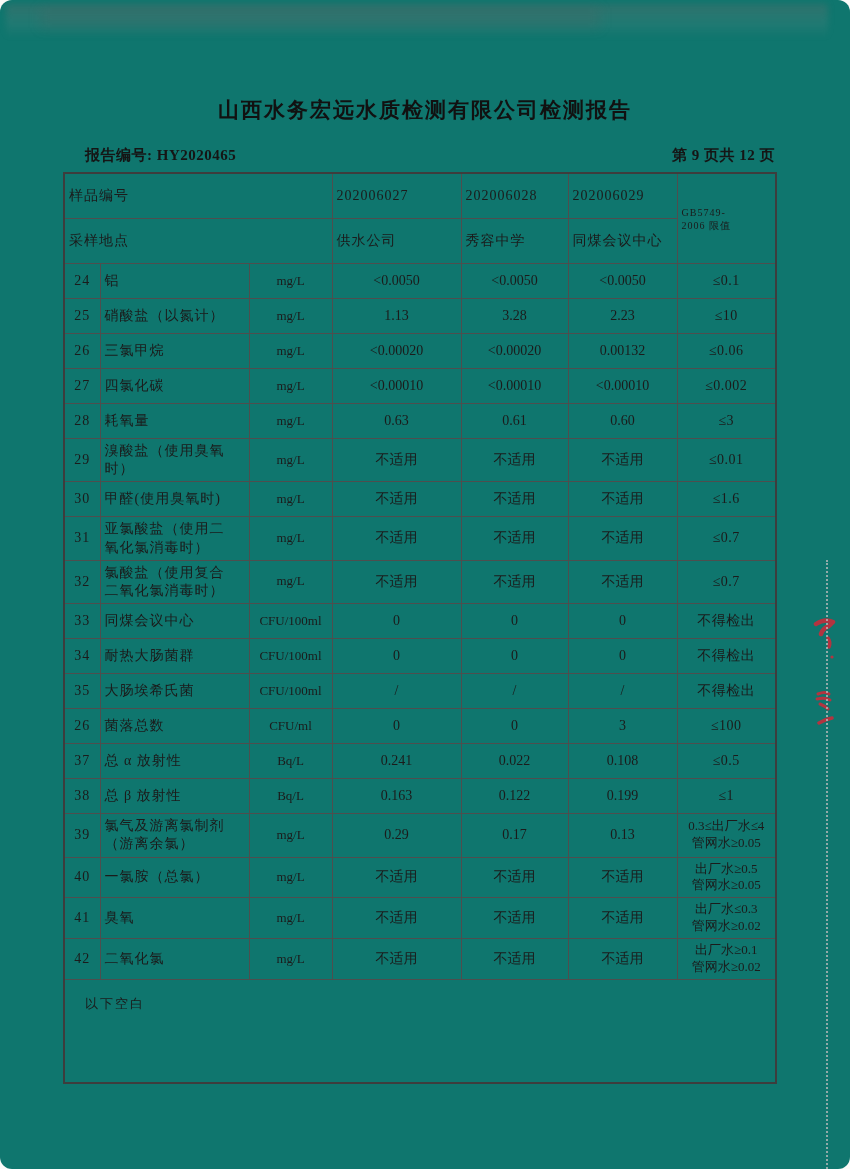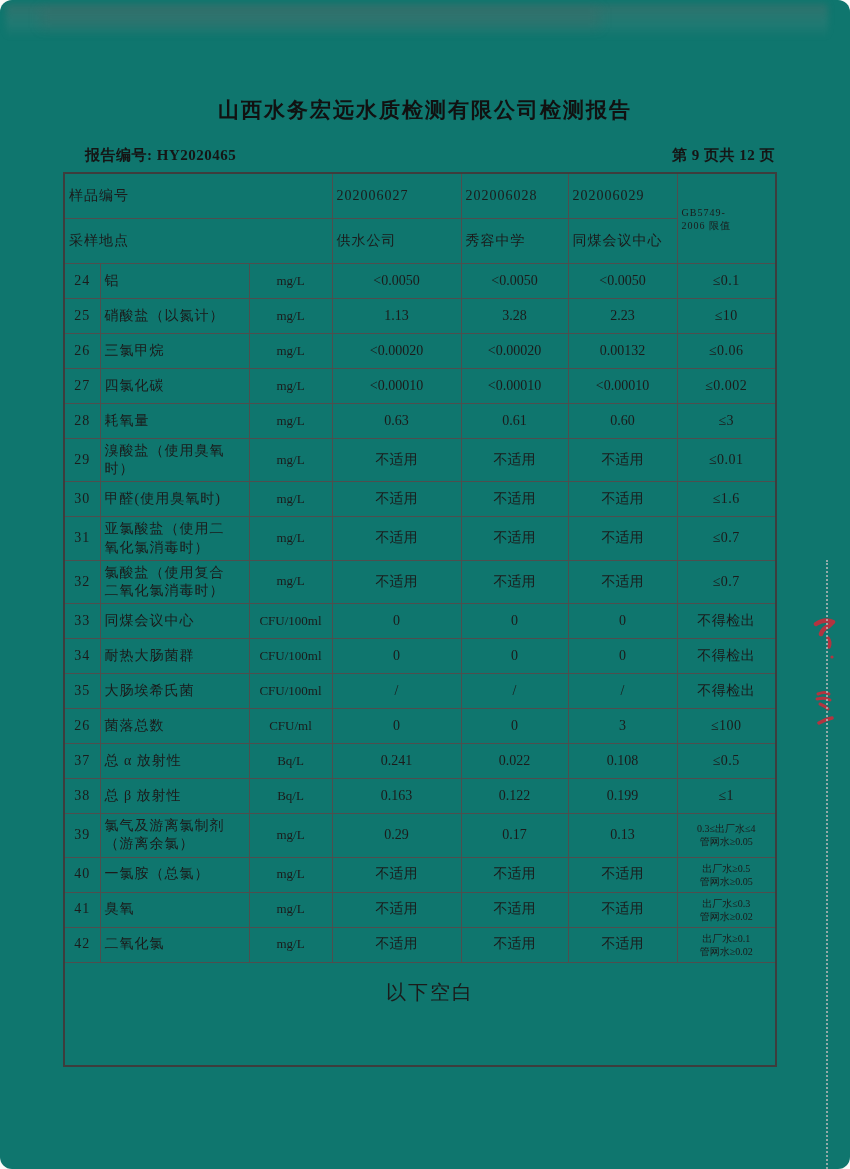--- a/index.html
+++ b/index.html
@@ -51,24 +51,24 @@
     padding:3px 4px;line-height:1.3;vertical-align:middle;
     font-weight:normal;white-space:pre-line;overflow:hidden;
   }
   thead th{height:38px;text-align:left;letter-spacing:1px;}
   th.limit-head{font-size:10px;line-height:2.9;letter-spacing:1px;margin-left:20px;}
   tbody td{height:28px;text-align:center;}
   td.col-no{letter-spacing:1px;}
   td.col-name{text-align:left;padding-left:8px;letter-spacing:1px;}
   td.col-unit{font-size:13px;font-family:Liberation Serif, serif;}
   td.col-limit{letter-spacing:.5px;}
-  td.limit-small{font-size:10px;line-height:1.55;letter-spacing:0;padding:2px;margin-top:48px;}
+  td.limit-small{font-size:13px;line-height:1.55;letter-spacing:0;padding:2px;margin-top:48px;}
   tr.blank-row td{
-    height:86px;vertical-align:top;text-align:center;
-    padding:16px 0 0 20px;letter-spacing:2px;font-size:20px;
+    height:86px;vertical-align:top;text-align:left;
+    padding:16px 0 0 20px;letter-spacing:2px;font-size:13px;
   }
 </style>
 </head>
 <body>
 
 <div class="page">
 
   <div class="scan-top-shadow"></div>
   <div class="scan-top-shadow2"></div>
 

